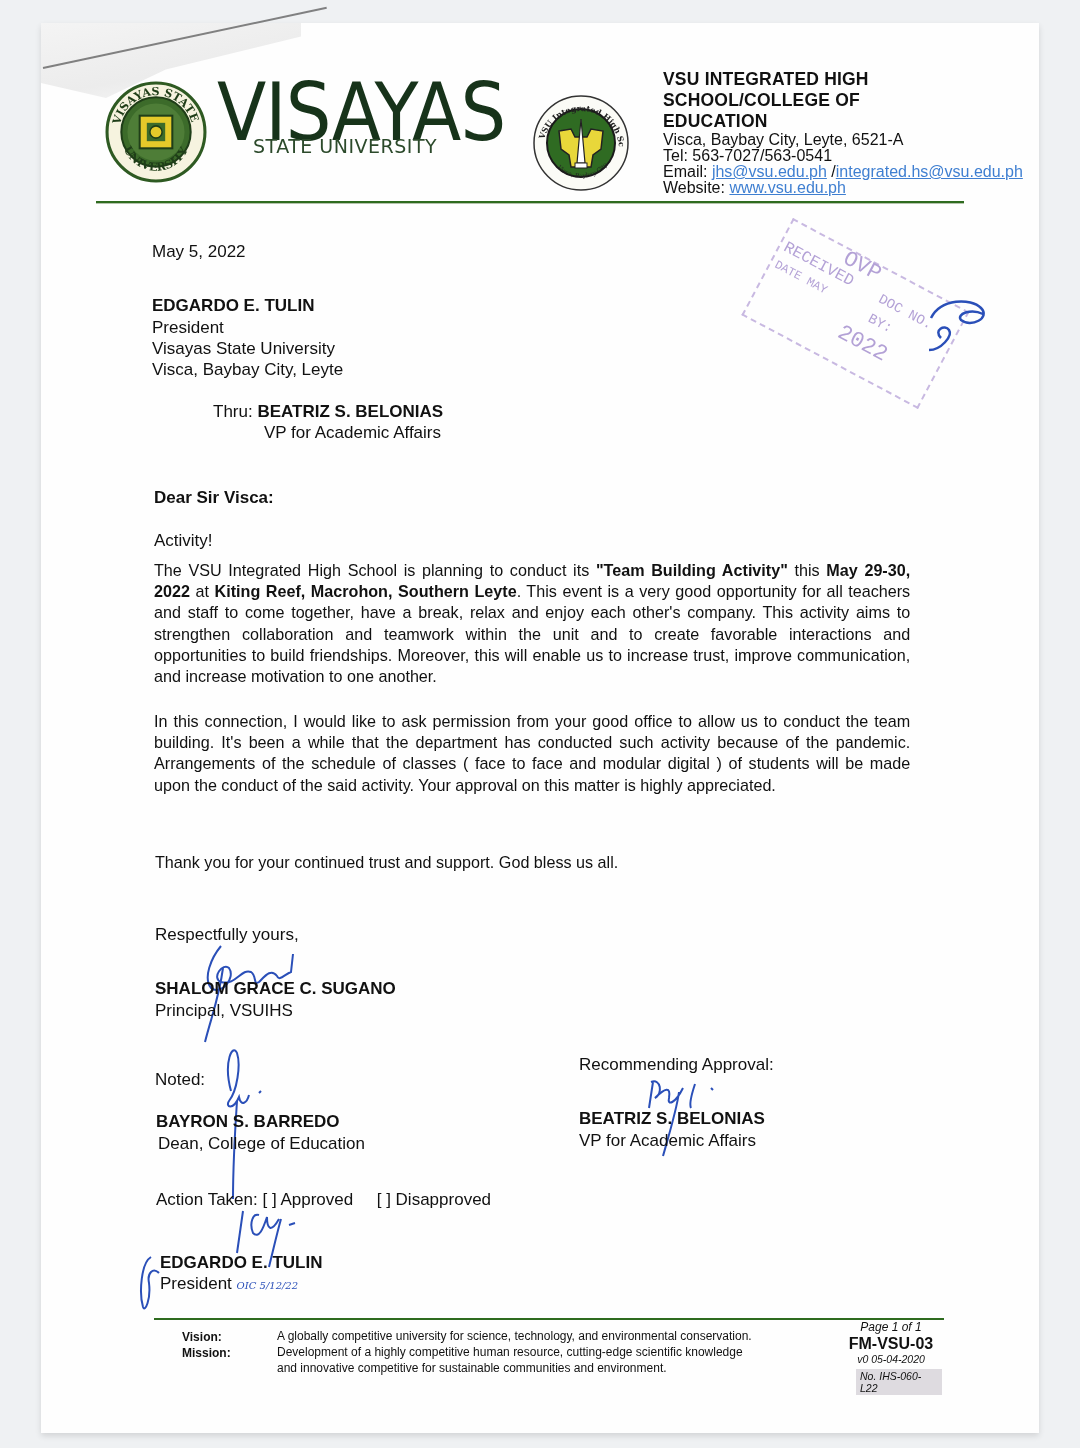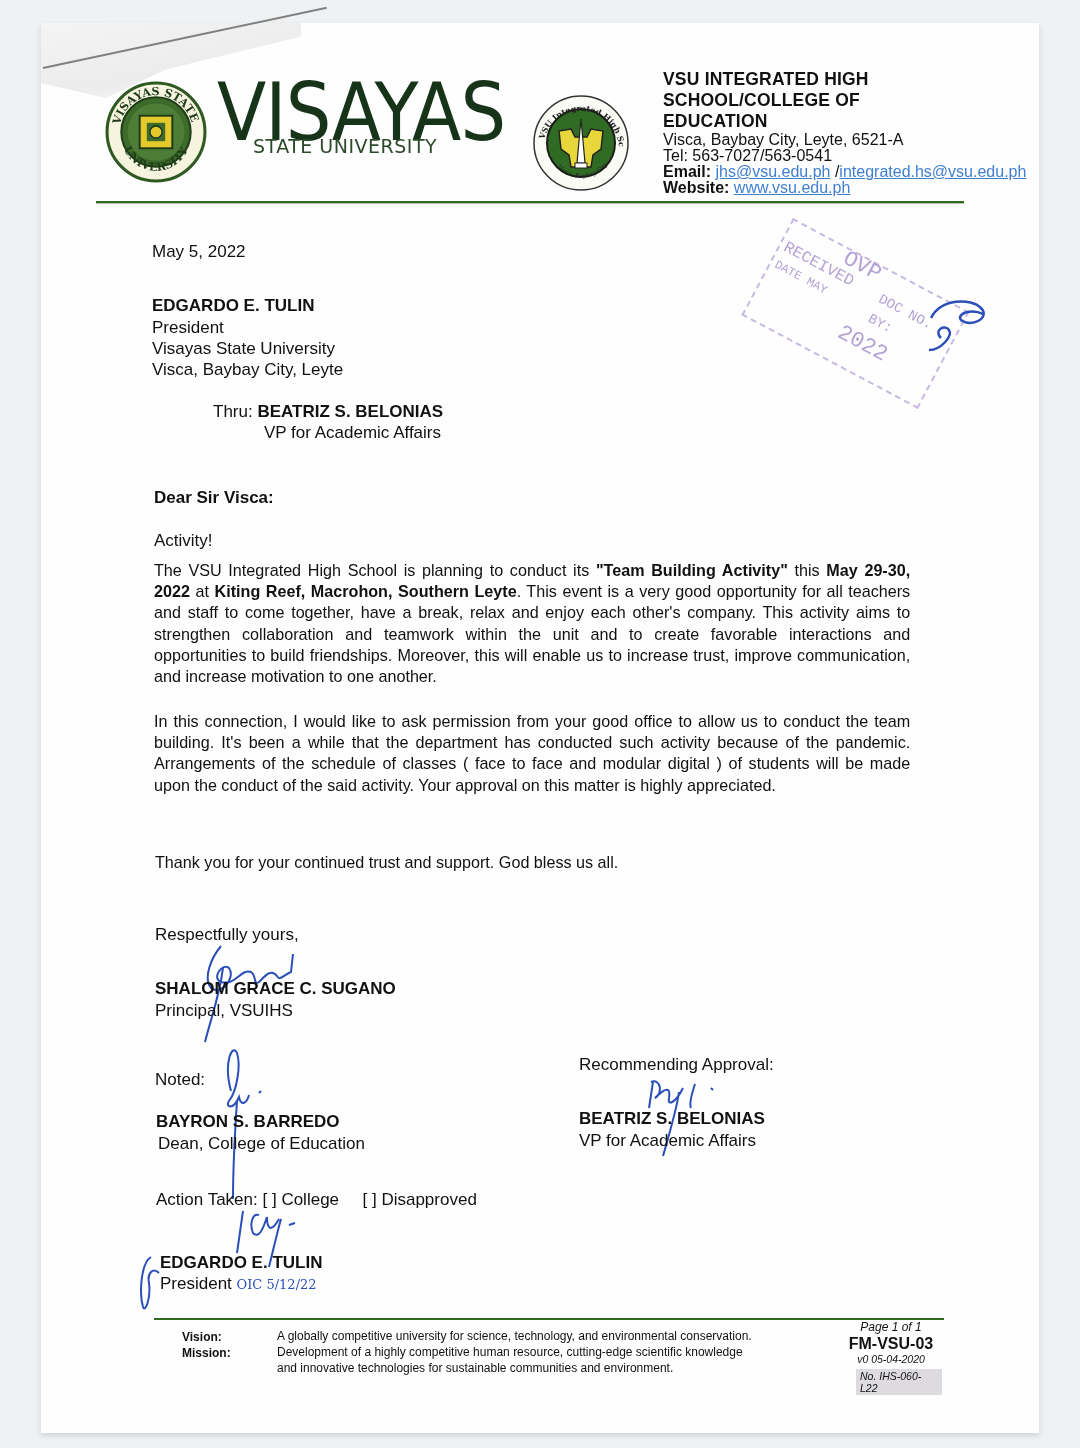--- a/index.html
+++ b/index.html
@@ -32,21 +32,21 @@
     transform: scaleX(0.9); transform-origin: left top;
   }
   .brand-sub {
     position: absolute; left: 212px; top: 112px; font-size: 19px; color: #2c4a2b; letter-spacing: 0.5px;
     font-family: "DejaVu Sans", sans-serif;
   }
   .ihs-seal { position: absolute; left: 490px; top: 70px; width: 100px; height: 100px; }
   .ihs-head { position: absolute; left: 614px; top: 46px; margin-left: 8px; }
   .ihs-title { font-weight: bold; font-size: 17.5px; line-height: 21px; color: #111; letter-spacing: 0.2px; }
   .ihs-line { font-size: 16px; line-height: 16px; color: #111; }
-  .ihs-line .lbl { font-weight: bold; }
+  .ihs-line .lbl { font-weight: normal; }
   .link { color: #3f7fd1; text-decoration: underline; }
 
   .rule-top { position: absolute; left: 55px; top: 178px; width: 868px; height: 2px; background: #2e6b1f; }
   .rule-top::after { content:""; position:absolute; left:0; top:2px; width:100%; height:1px; background:#6a8a5a; opacity:0.5; }
 
   
   .stamp {
     position: absolute; left: 752px; top: 195px; width: 200px; height: 110px;
     border: 2px dashed #b7a2d8; transform: rotate(28deg); transform-origin: left top;
     color: #9b83c9; opacity: 0.75; font-family: "Liberation Mono", monospace;
@@ -184,40 +184,40 @@
 
   <div class="abs text" style="left:538px;top:1031px;">Recommending Approval:</div>
   <svg class="sig" style="left:590px;top:1045px;width:120px;height:90px;" viewBox="0 0 120 90">
     <path d="M22,14 L18,40 M20,14 C30,10 32,26 24,30 C34,20 40,18 38,30 C36,38 44,36 52,20 M48,24 C46,40 40,60 32,88 M64,16 C60,28 58,36 60,40 M80,20 L82,22" fill="none" stroke="#2a4fb8" stroke-width="2"></path>
   </svg>
   <div class="abs text b" style="left:538px;top:1085px;">BEATRIZ S. BELONIAS</div>
   <div class="abs text" style="left:538px;top:1107px;">VP for Academic Affairs</div>
 
   <div class="abs text" style="left:115px;top:1166px;">
     <span>Action Taken:</span>
-    <span>[ ] College</span>
+    <span>[ ] Approved</span>
     <span style="display:inline-block;width:14px;"></span>
     <span>[ ] Disapproved</span>
   </div>
   <svg class="sig" style="left:90px;top:1180px;width:200px;height:110px;" viewBox="0 0 200 110">
     <path d="M112,8 L106,50 M128,12 C122,10 118,20 122,30 C128,36 132,26 136,14 C136,26 140,30 148,16 M150,16 C146,30 142,48 138,64 M158,22 L164,20" fill="none" stroke="#2a4fb8" stroke-width="2"></path>
     <path d="M20,54 C10,60 8,90 12,104 C14,110 20,96 18,80 C16,70 22,64 28,70" fill="none" stroke="#2a4fb8" stroke-width="2"></path>
   </svg>
   <div class="abs text b" style="left:119px;top:1229px;">EDGARDO E. TULIN</div>
   <div class="abs text" style="left:119px;top:1250px;">
     <span>President</span>
-    <span style="color:#2a4fb8;font-family:'DejaVu Serif',serif;font-size:13px;">OIC 5/12/22</span>
+    <span style="color:#2a4fb8;font-family:'DejaVu Serif',serif;font-style:italic;font-size:10px;">OIC 5/12/22</span>
   </div>
 
   <div class="rule-bot"></div>
   <div class="foot-lbl" style="top:1306px;">Vision:</div>
   <div class="foot-lbl" style="top:1322px;">Mission:</div>
   <div class="foot-txt" style="top:1305px;">A globally competitive university for science, technology, and environmental conservation.</div>
   <div class="foot-txt" style="top:1321px;">Development of a highly competitive human resource, cutting-edge scientific knowledge</div>
-  <div class="foot-txt" style="top:1337px;">and innovative technologies for sustainable communities and environment.</div>
+  <div class="foot-txt" style="top:1337px;">and innovative competitive for sustainable communities and environment.</div>
 
   <div class="foot-meta">
     <div class="it">Page 1 of 1</div>
     <div class="b" style="font-size:16px;line-height:17px;">FM-VSU-03</div>
     <div class="it" style="font-size:10.5px;">v0 05-04-2020</div>
   </div>
   <div class="foot-no">No. IHS-060-L22</div>
 
 </div>
 

